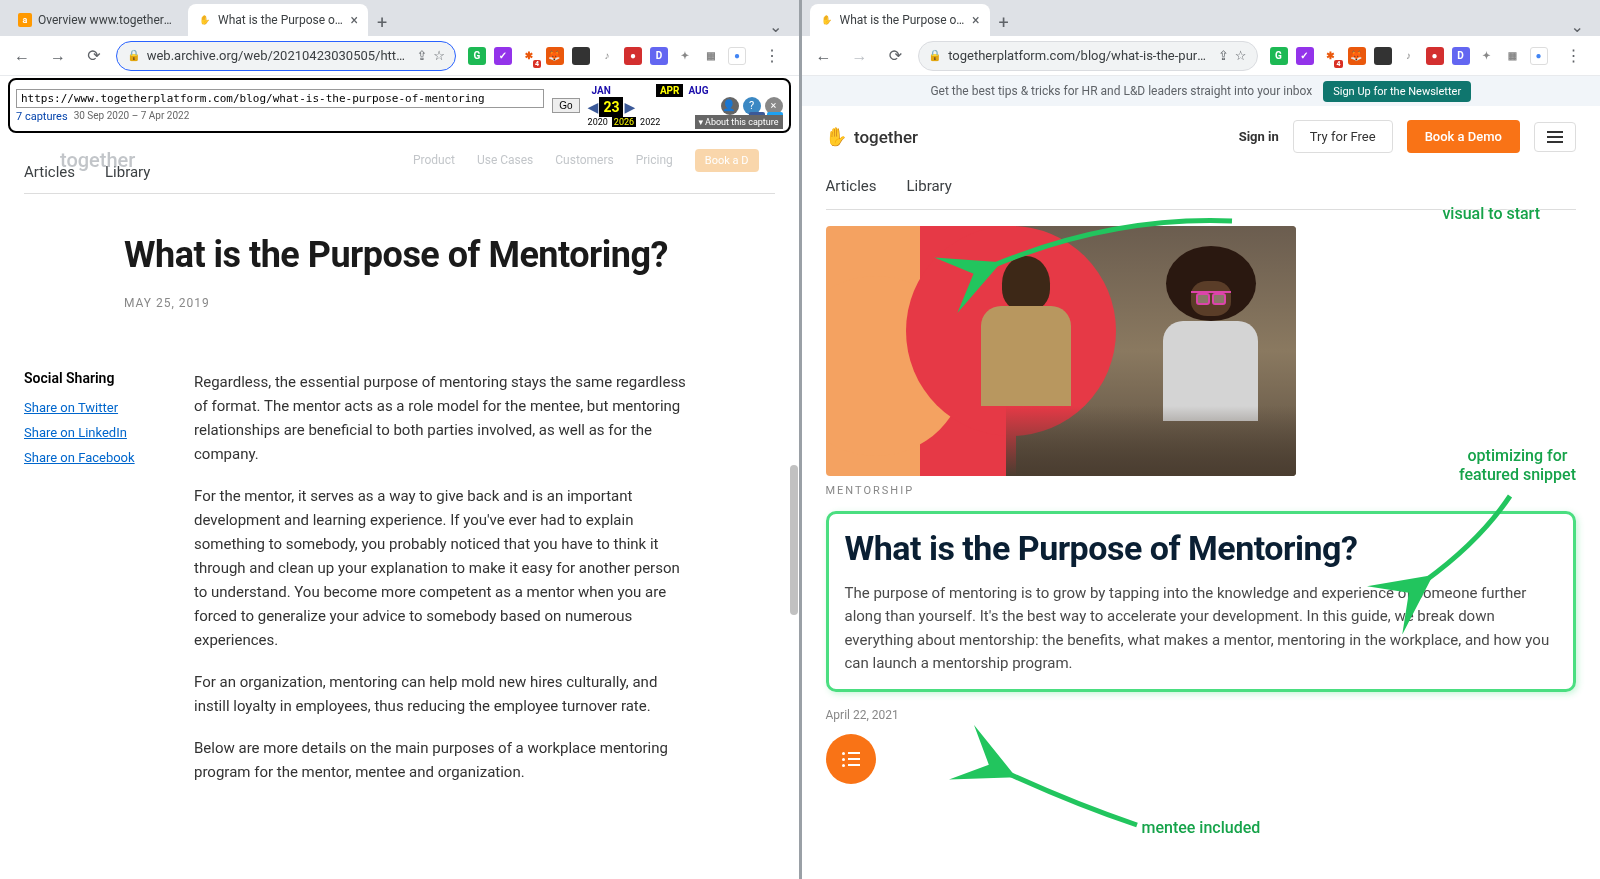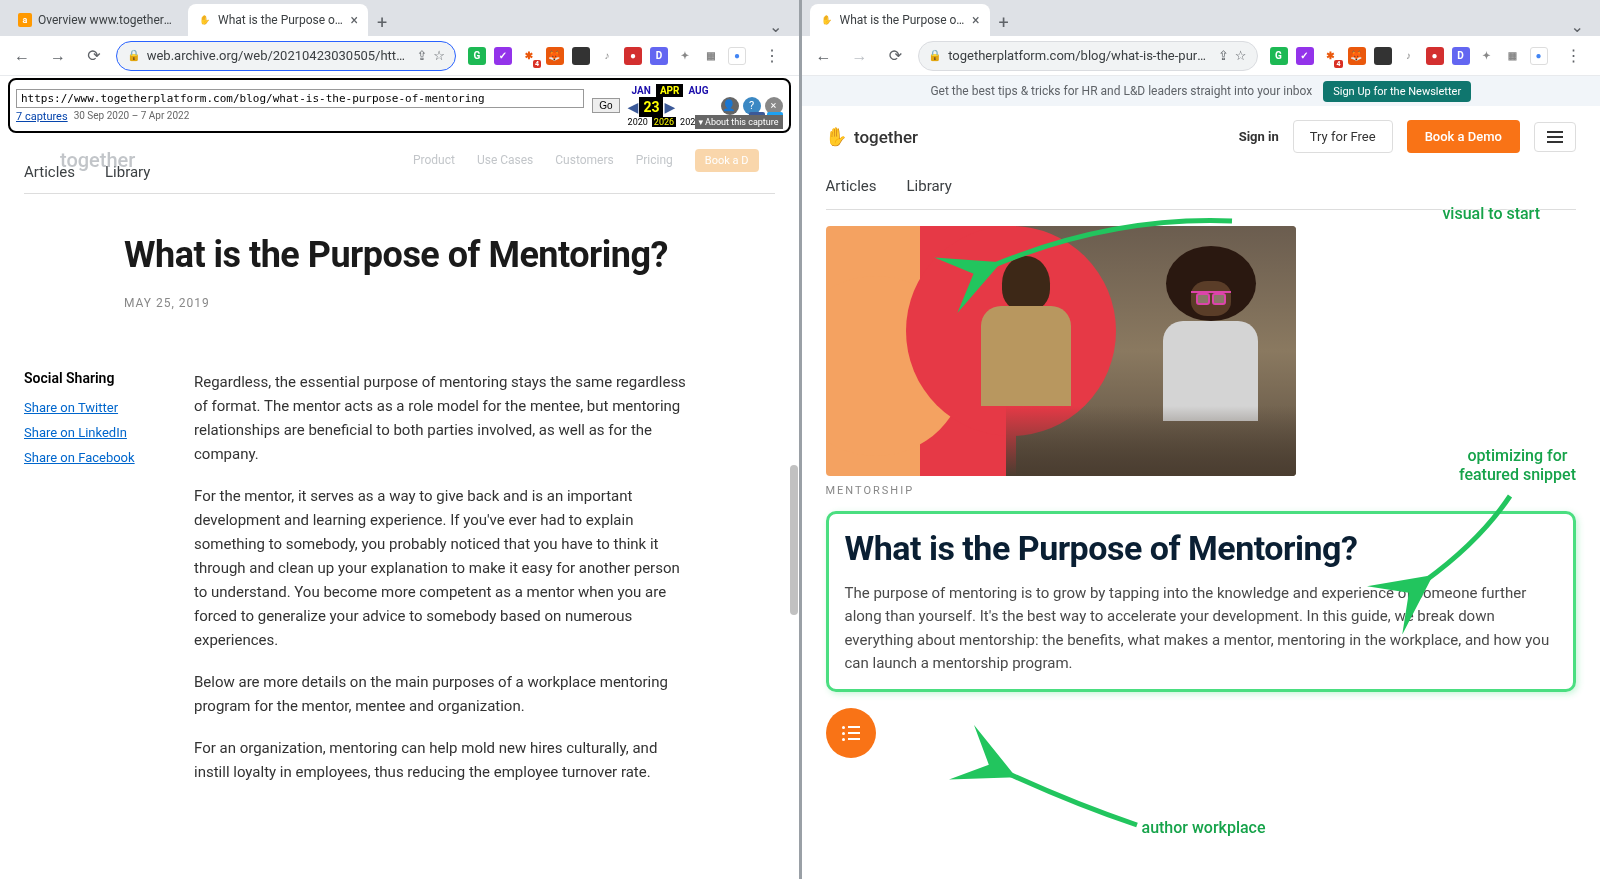--- a/index.html
+++ b/index.html
@@ -30,28 +30,28 @@
 .ext-icons { display: flex; align-items: center; gap: 8px; padding: 0 4px; }
 .ext-icon { width: 18px; height: 18px; border-radius: 3px; display: flex; align-items: center; justify-content: center; font-size: 10px; font-weight: bold; cursor: pointer; position: relative; }
 .ext-badge { position: absolute; bottom: -3px; right: -3px; background: #d93025; color: #fff; font-size: 7px; border-radius: 2px; padding: 0 2px; }
 .chrome-menu { font-size: 16px; color: #5f6368; cursor: pointer; padding: 0 6px; }
 
 
 .wayback { background: #fff; border: 2px solid #000; border-radius: 8px; margin: 2px 8px; padding: 4px 6px; display: flex; align-items: center; gap: 8px; font-size: 11px; position: relative; z-index: 10; }
 .wb-left { flex: 1; }
 .wb-url { width: 100%; border: 1px solid #999; padding: 2px 4px; font-family: monospace; font-size: 11px; }
 .wb-captures { display: flex; gap: 6px; margin-top: 2px; }
-.wb-cap-link { color: #0645ad; text-decoration: underline; cursor: pointer; }
+.wb-cap-link { color: #0645ad; cursor: pointer; }
 .wb-range { color: #666; font-size: 10px; }
 .wb-go { border: 1px solid #999; padding: 1px 6px; font-size: 10px; background: #eee; cursor: pointer; }
 .wb-cal { display: flex; align-items: center; gap: 2px; }
 .wb-month { font-size: 10px; font-weight: bold; padding: 1px 4px; cursor: pointer; }
 .wb-month.jan { color: #1a0dab; }
 .wb-month.aug { color: #1a0dab; }
-.wb-month.apr { background: #000; color: #ffff00; }
+.wb-month.apr { background: #000; color: #ffff00; margin-left: 40px; }
 .wb-arrow { color: #3b5998; font-size: 14px; cursor: pointer; }
 .wb-day { background: #000; color: #ffff00; padding: 2px 4px; font-weight: bold; font-size: 14px; }
 .wb-yr { font-size: 9px; }
 .wb-yrs { display:flex; gap:4px; }
 .wb-icons { display: flex; gap: 4px; align-items: center; }
 .wb-icn { width: 18px; height: 18px; display: flex; align-items: center; justify-content: center; cursor: pointer; border-radius: 50%; font-size: 11px; }
 .wb-about { background: #666; color: #fff; font-size: 9px; padding: 2px 4px; cursor: pointer; display:flex; align-items:center; gap:2px;}
 
 
 .page-content { flex: 1; overflow-y: auto; background: #fff; position: relative; }
@@ -238,22 +238,22 @@
           <div class="left-body">
             <div class="social-col">
               <div class="social-h">Social Sharing</div>
               <a class="social-link">Share on Twitter</a>
               <a class="social-link">Share on LinkedIn</a>
               <a class="social-link">Share on Facebook</a>
             </div>
             <div class="body-col" id="left-paras">
                 <p>Regardless, the essential purpose of mentoring stays the same regardless of format. The mentor acts as a role model for the mentee, but mentoring relationships are beneficial to both parties involved, as well as for the company.</p>
                 <p>For the mentor, it serves as a way to give back and is an important development and learning experience. If you've ever had to explain something to somebody, you probably noticed that you have to think it through and clean up your explanation to make it easy for another person to understand. You become more competent as a mentor when you are forced to generalize your advice to somebody based on numerous experiences.</p>
+                <p>For an organization, mentoring can help mold new hires culturally, and instill loyalty in employees, thus reducing the employee turnover rate.</p>
                 <p>Below are more details on the main purposes of a workplace mentoring program for the mentor, mentee and organization.</p>
-                <p>For an organization, mentoring can help mold new hires culturally, and instill loyalty in employees, thus reducing the employee turnover rate.</p>
               </div>
           </div>
         </div>
       </div>
       <div class="scroll-handle"></div>
     </div>
   </div>
 
   <div class="window right">
     <div class="chrome-tabs">
@@ -345,20 +345,21 @@
         </div>
         <div class="hero-tag">MENTORSHIP</div>
       </div>
 
       <div class="featured-box">
         <h1 class="featured-title">What is the Purpose of Mentoring?</h1>
         <p class="featured-text">The purpose of mentoring is to grow by tapping into the knowledge and experience of someone further along than yourself. It's the best way to accelerate your development. In this guide, we break down everything about mentorship: the benefits, what makes a mentor, mentoring in the workplace, and how you can launch a mentorship program.</p>
       </div>
 
       <div class="author-row">
+        <div class="author-date">April 22, 2021</div>
       </div>
       <div class="toc-btn">
         <div class="toc-lines">
             <span>
               <span class="toc-dot"></span>
               <span class="toc-line"></span>
             </span>
             <span>
               <span class="toc-dot"></span>
               <span class="toc-line"></span>
@@ -388,21 +389,21 @@
         <svg width="120" height="100">
             <defs>
               <marker id="ah2" markerWidth="12" markerHeight="12" refX="2" refY="6" orient="auto">
                 <path d="M12,0 L0,6 L12,12 L6,6 Z" fill="#22c55e"></path>
               </marker>
             </defs>
             <path d="M100,5 Q70,50 15,90" stroke="#22c55e" stroke-width="5" fill="none" marker-end="url(#ah2)"></path>
           </svg>
       </div>
 
-      <div class="annot" style="bottom:42px; left:340px">author workplace</div>
+      <div class="annot" style="bottom:42px; left:340px">mentee included</div>
       <div class="arrow" style="bottom:40px; left:195px;">
         <svg width="150" height="70">
             <defs>
               <marker id="ah3" markerWidth="12" markerHeight="12" refX="2" refY="6" orient="auto">
                 <path d="M12,0 L0,6 L12,12 L6,6 Z" fill="#22c55e"></path>
               </marker>
             </defs>
             <path d="M140,60 Q80,40 10,8" stroke="#22c55e" stroke-width="5" fill="none" marker-end="url(#ah3)"></path>
           </svg>
       </div>

